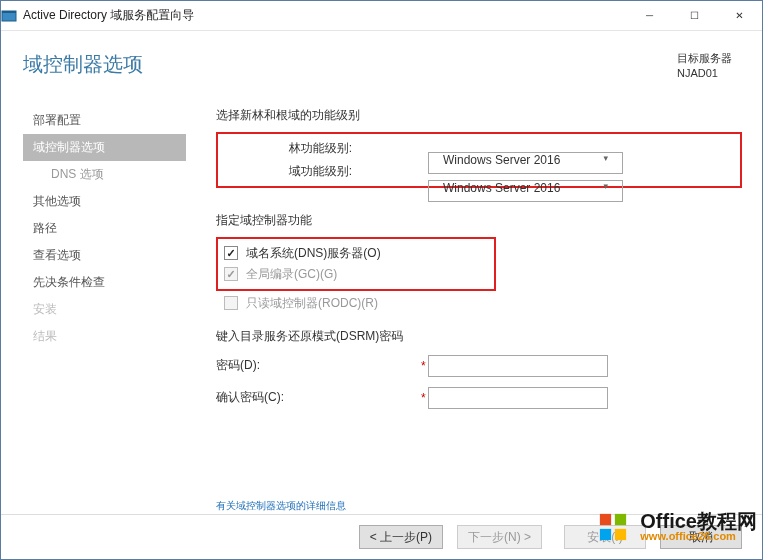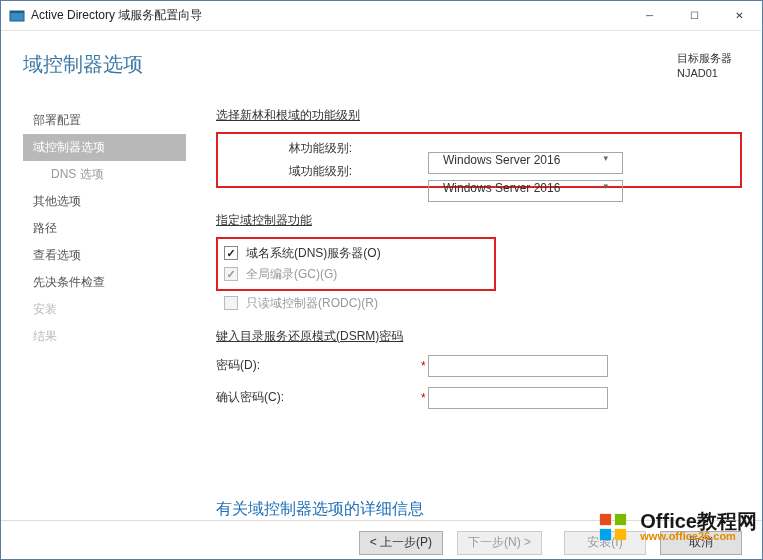--- a/index.html
+++ b/index.html
@@ -1,51 +1,51 @@
 <!DOCTYPE html>
 <html><head>
   <meta charset="utf-8">
   <style>
     * { margin: 0; padding: 0; box-sizing: border-box; font-family: "Microsoft YaHei", "Segoe UI", sans-serif; }
     body { background: #fff; width: 763px; height: 560px; overflow: hidden; position: relative; }
     .window { width: 763px; height: 560px; border: 1px solid #5a7ca0; background: #fff; display: flex; flex-direction: column; }
-    .titlebar { height: 30px; display: flex; align-items: center; padding: 0 0 0 8px; border-bottom: 1px solid #e5e5e5; }
+    .titlebar { height: 30px; display: flex; align-items: center; padding: 0 0 0 0; border-bottom: 1px solid #e5e5e5; }
     .titlebar-icon { width: 16px; height: 16px; margin-right: 6px; display: inline-flex; }
     .titlebar-text { font-size: 12px; color: #222; }
     .win-controls { margin-left: auto; display: flex; }
     .win-btn { width: 45px; height: 30px; display: flex; align-items: center; justify-content: center; font-size: 10px; color: #333; }
     .content { flex: 1; display: flex; flex-direction: column; }
     .header-row { display: flex; padding: 20px 30px 15px 22px; }
     .page-title { font-size: 20px; color: #3b7aa5; font-weight: 300; }
     .target-srv { margin-left: auto; font-size: 11px; color: #333; line-height: 1.4; }
     .main { flex: 1; display: flex; padding: 0 0 0 0; }
     .sidebar { width: 185px; padding: 10px 0 0 22px; }
     .sidebar-item { font-size: 12px; color: #555; padding: 5px 10px; cursor: pointer; }
     .sidebar-item.active { background: #b8b8b8; color: #fff; }
     .sidebar-item.sub { padding-left: 28px; color: #999; }
     .form-area { flex: 1; padding: 10px 20px 0 30px; font-size: 12px; color: #333; }
-    .section-label { margin-bottom: 8px; text-decoration: underline; }
+    .section-label { margin-bottom: 8px; }
     .redbox1 { border: 2px solid #e02020; padding: 0 0 0 0; margin-bottom: 24px; text-align: center; }
     .form-row { display: flex; align-items: center; margin: 6px 0; }
     .form-label { width: 205px; }
     .dropdown { display: inline-flex; align-items: flex-start; border: 1px solid #a7a7a7; height: 22px; width: 195px; padding: 0 14px; font-size: 12px; color: #333; justify-content: space-between; }
     .dropdown .chev { font-size: 9px; color: #666; }
     .redbox2 { border: 2px solid #e02020; padding: 2px 0; margin: 4px 0 2px 0; width: 280px; }
     .checkbox-row { display: flex; align-items: center; margin: 4px 0; padding-left: 6px; }
     .chk { width: 14px; height: 14px; border: 1px solid #888; margin-right: 8px; display: inline-flex; align-items: center; justify-content: center; font-size: 11px; background: #fff; }
     .chk.checked::after { content: "✓"; color: #222; font-weight: bold; }
     .chk.checked.dim::after { color: #999; }
     .chk.dim { border-color: #bbb; background: #f4f4f4; }
     .chk-label { font-size: 12px; }
     .chk-label.dim { color: #999; }
     .input-row { display: flex; align-items: center; margin: 10px 0; }
     .input-label { width: 205px; }
     .req { color: #c00; margin-right: 2px; }
     .pwd-input { border: 1px solid #a7a7a7; height: 22px; width: 180px; padding: 0 4px; font-size: 12px; }
-    .link { color: #1e6fb8; font-size: 16px; margin-top: 80px; display: inline-block; cursor: pointer; }
+    .link { color: #1e6fb8; font-size: 10px; margin-top: 80px; display: inline-block; cursor: pointer; }
     .footer { border-top: 1px solid #ddd; padding: 10px 20px; display: flex; justify-content: flex-end; gap: 14px; }
     .btn { min-width: 82px; height: 24px; border: 1px solid #adadad; background: #e1e1e1; font-size: 12px; color: #333; padding: 0 10px; cursor: pointer; }
     .btn:disabled { color: #999; background: #efefef; border-color: #ccc; cursor: default; }
     .watermark { position: absolute; right: 6px; bottom: 18px; font-size: 20px; font-weight: bold; display: flex; align-items: center; gap: 12px; pointer-events: none; }
     .watermark .wm-icon { width: 30px; height: 30px; }
     .watermark .wm-top { color: #181818; line-height: 0.9; }
     .watermark .wm-bot { color: #e28a00; font-size: 11px; }
   </style>
 </head>
 <body>

